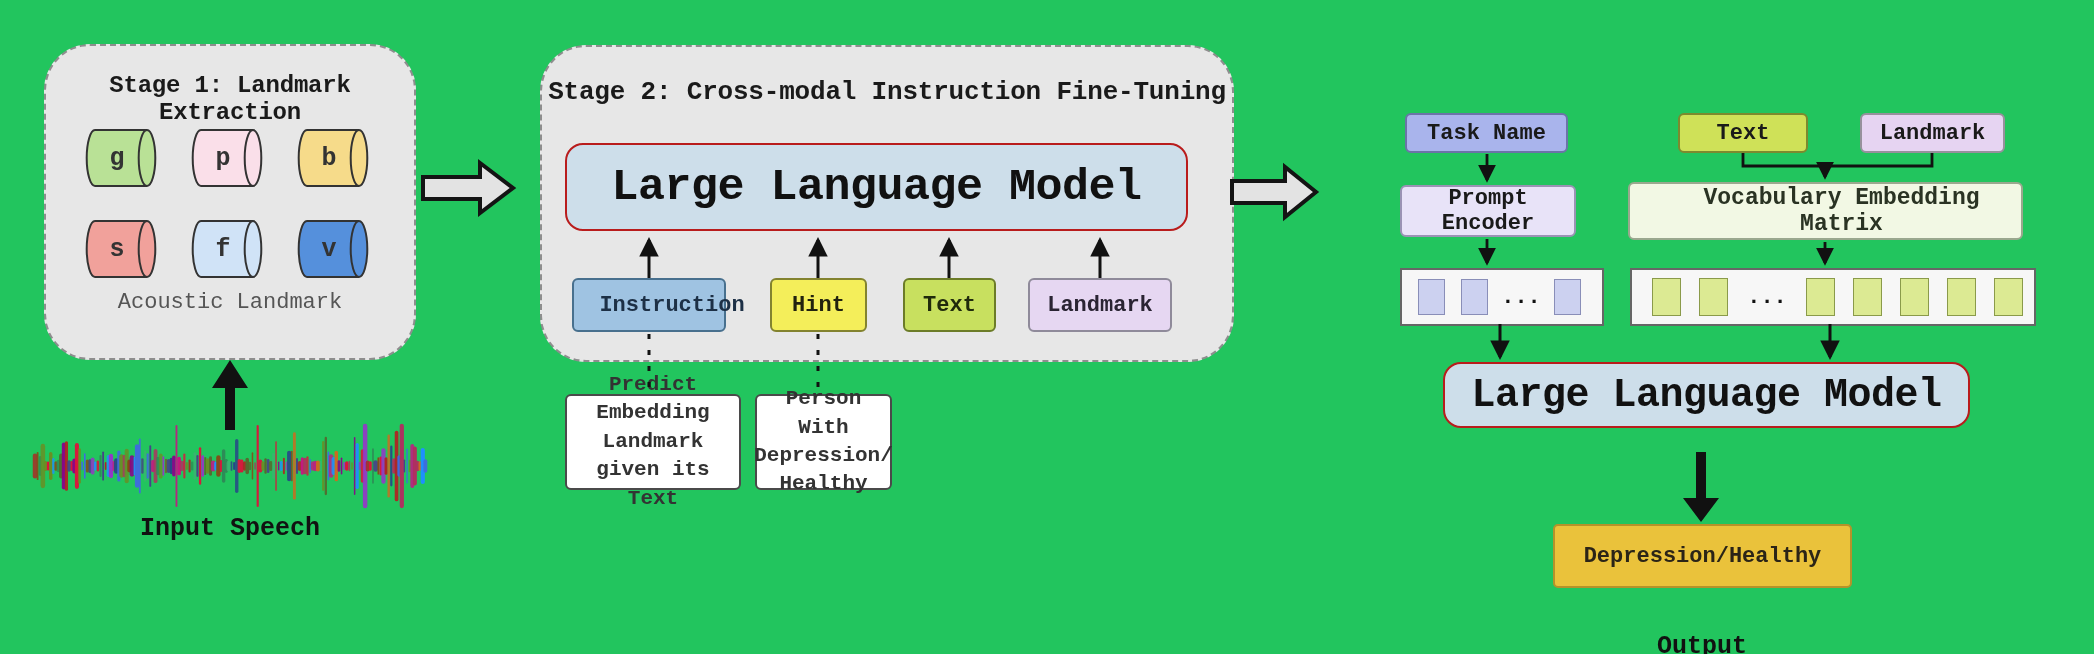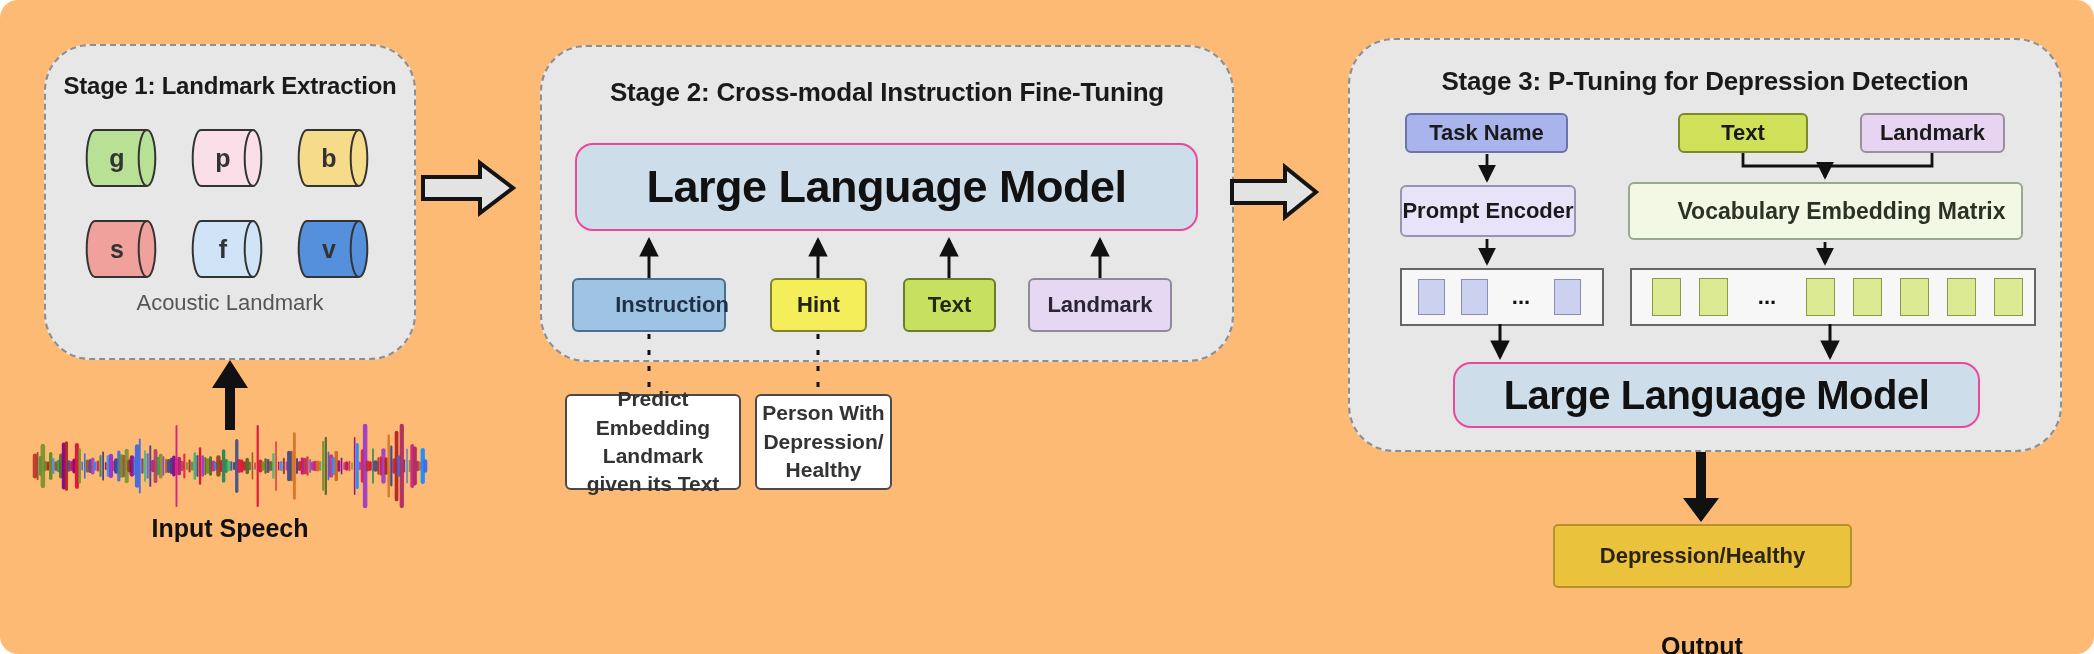--- a/index.html
+++ b/index.html
@@ -1,33 +1,33 @@
 <!DOCTYPE html>
 <html><head>
 <meta charset="utf-8">
 <style>
   html,body{margin:0;padding:0;background:#ffffff;}
   #canvas{
-    position:relative;width:2094px;height:654px;background:#fdba74;overflow:hidden;
-    font-family:Liberation Sans, sans-serif;color:#1a1a1a;border-radius:18px;
+    position:relative;width:2094px;height:654px;background:#22c55e;overflow:hidden;
+    font-family:Liberation Mono, monospace;color:#1a1a1a;
   }
   .stage{
     position:absolute;background:#e7e7e7;border:2.5px dashed #8e8e8e;border-radius:46px;
   }
   .stage-title{
     position:absolute;left:0;right:0;text-align:center;font-weight:bold;color:#1a1a1a;
     letter-spacing:-0.2px;
   }
   .node{
     position:absolute;display:flex;align-items:center;justify-content:center;
     font-weight:bold;box-sizing:border-box;text-align:center;
   }
   .llm{
-    background:#cddeea;border:2px solid #ec4899;border-radius:18px;
-    font-weight:bold;color:#111;letter-spacing:-0.5px;margin-left:10px;
+    background:#cddeea;border:2px solid #b91c1c;border-radius:18px;
+    font-weight:bold;color:#111;letter-spacing:-0.5px;
   }
   .inbox{border-radius:6px;border:2px solid #777;font-size:22px;}
   .callout{
     position:absolute;background:#ffffff;border:2px solid #4a4a4a;border-radius:6px;
     display:flex;flex-direction:column;align-items:center;justify-content:center;
     font-weight:bold;color:#333;font-size:21px;line-height:1.35;text-align:center;
   }
   .tokrow{
     position:absolute;background:#f7f7f7;border:2px solid #666;display:flex;align-items:center;
   }
@@ -250,23 +250,20 @@
     <span>Predict Embedding</span>
     <span>Landmark</span>
     <span>given its Text</span>
   </div>
   <div class="callout" style="left:755px;top:394px;width:133px;height:92px;">
     <span>Person With</span>
     <span>Depression/</span>
     <span>Healthy</span>
   </div>
 
-  <div class="stage" style="left:1348px;top:38px;width:710px;height:410px;">
-    <div class="stage-title" style="top:26px;font-size:26px;">Stage 3: P-Tuning for Depression Detection</div>
-  </div>
 
   <div class="node inbox" style="left: 1405px; top: 113px; width: 163px; height: 40px; background-color: rgb(169, 180, 236); border-color: rgb(107, 116, 168);">Task Name</div>
   <div class="node inbox" style="left: 1678px; top: 113px; width: 130px; height: 40px; background-color: rgb(207, 225, 88); border-color: rgb(124, 138, 46);">Text</div>
   <div class="node inbox" style="left: 1860px; top: 113px; width: 145px; height: 40px; background-color: rgb(230, 212, 242); border-color: rgb(150, 145, 156);">Landmark</div>
 
   <div class="node inbox" style="left: 1400px; top: 185px; width: 176px; height: 52px; background-color: rgb(232, 227, 248); border-color: rgb(154, 147, 180);">Prompt Encoder</div>
   <div class="node inbox" style="left: 1628px; top: 182px; width: 395px; height: 58px; font-size: 23px; color: rgb(42, 51, 35); background-color: rgb(242, 248, 228); border-color: rgb(154, 168, 142); padding-left: 32px;">Vocabulary Embedding Matrix</div>
 
   <div class="tokrow" id="prompt-token-row" style="left:1400px;top:268px;width:200px;height:54px;">
       <div class="tok" style="position: absolute; left: 16px; top: 9px; width: 27px; height: 36px; background: rgb(204, 209, 240); border: 1.5px solid rgb(137, 142, 184);"></div>

